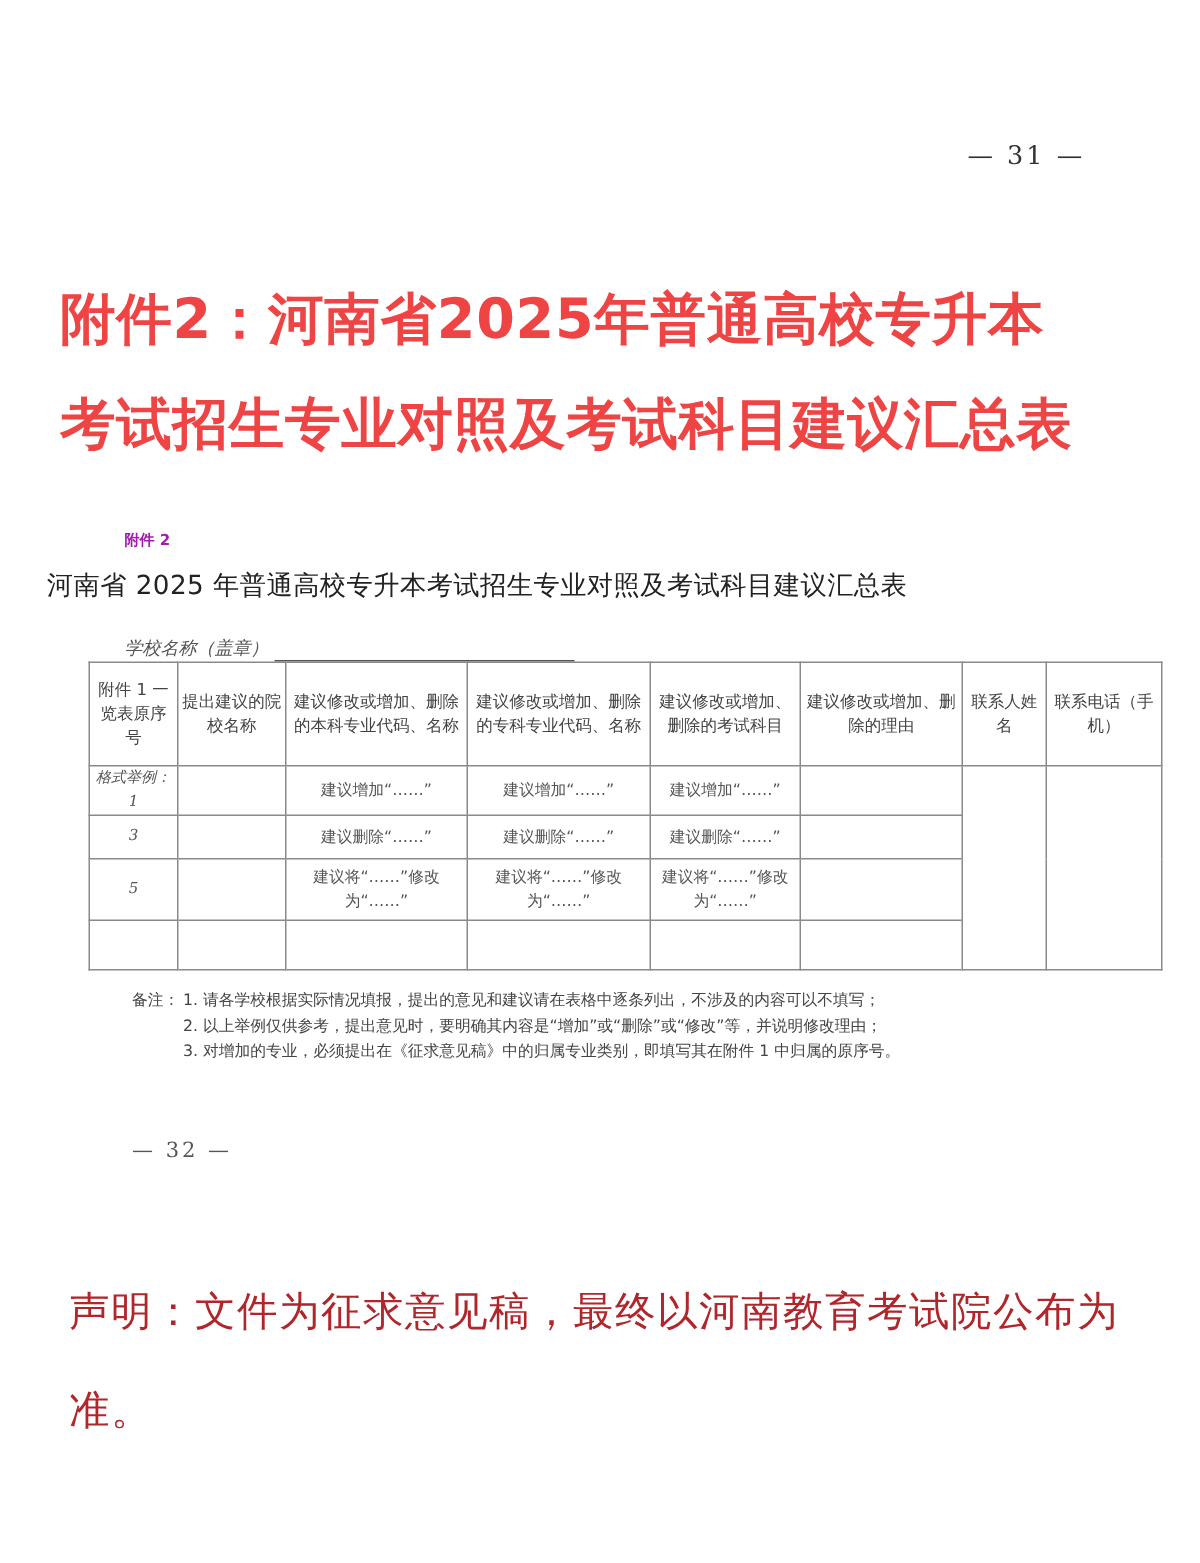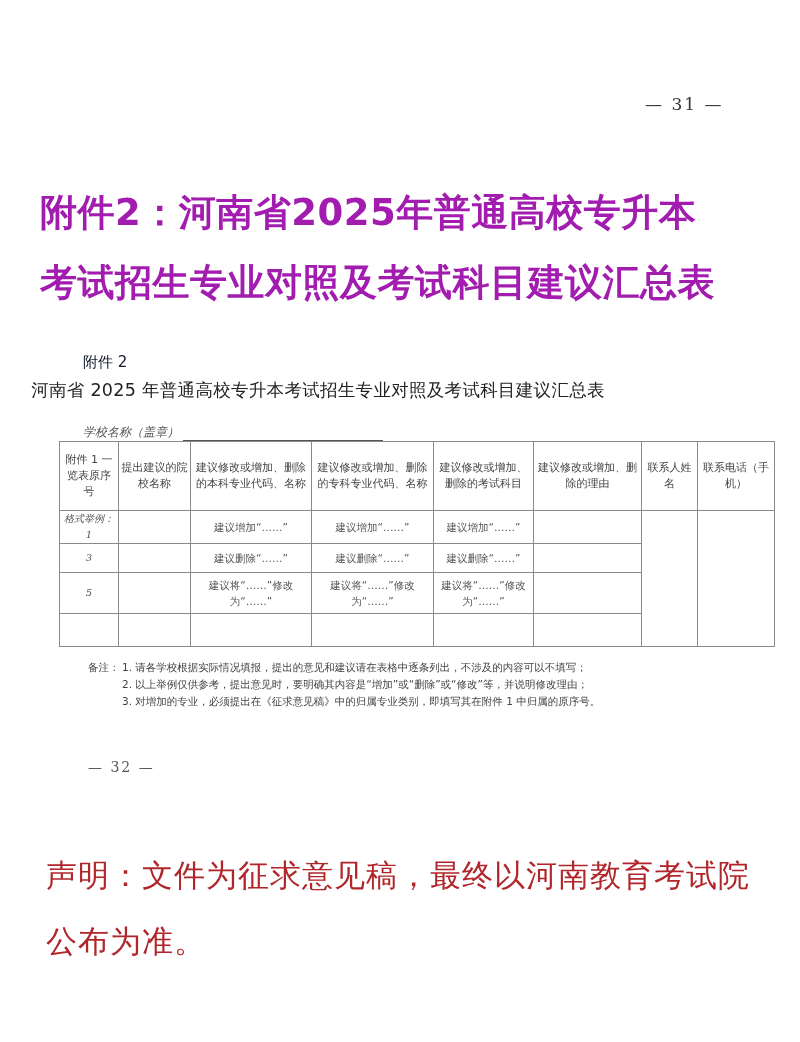--- a/index.html
+++ b/index.html
@@ -8,26 +8,26 @@
     font-family: "DejaVu Sans", "Liberation Sans", sans-serif; color: #222;
   }
   .page-num {
     position: absolute; font-family: "DejaVu Serif", "Liberation Serif", serif; color: #333;
     letter-spacing: 2px;
   }
   #pn-top { left: 645px; top: 94px; font-size: 17px; }
   #pn-bottom { left: 88px; top: 759px; font-size: 14px; color: #555; }
   .big-title {
     position: absolute; left: 40px; top: 178px; width: 740px;
-    font-size: 37px; font-weight: bold; color: #a21caf; line-height: 70px; letter-spacing: 0.5px;
+    font-size: 37px; font-weight: bold; color: #ef4444; line-height: 70px; letter-spacing: 0.5px;
   }
   .scan {
     position: absolute; left: 0; top: 340px; width: 800px; height: 440px;
   }
-  .att-label { position: absolute; left: 83px; top: 13px; font-size: 15px; color: #0f172a; }
+  .att-label { position: absolute; left: 83px; top: 13px; font-size: 10px; color: #a21caf; font-weight: bold; }
   .doc-title { position: absolute; left: 0; width: 636px; top: 38px; text-align: center; font-size: 17.5px; color: #222; letter-spacing: 0.3px; }
   .school-row { position: absolute; left: 83px; top: 84px; font-size: 12px; color: #555; display: flex; align-items: flex-end; font-style: italic; }
   .school-line { display: inline-block; width: 200px; border-bottom: 1px solid #555; margin-left: 4px; height: 13px; }
   table.grid {
     position: absolute; left: 42px; top: 101px; width: 715px; border-collapse: collapse;
     table-layout: fixed; font-size: 10.5px; color: #555; margin-left: 17px;
   }
   table.grid td, table.grid th {
     border: 1.2px solid #8a8a8a; text-align: center; vertical-align: middle; padding: 0 2px;
     font-weight: normal; line-height: 16px;
@@ -37,21 +37,21 @@
   table.grid tr.r2 td { height: 28px; }
   table.grid tr.r3 td { height: 40px; }
   table.grid tr.r4 td { height: 32px; }
   .seq { font-family: "DejaVu Serif", serif; font-size: 10px; font-style: italic; }
   .notes { position: absolute; left: 88px; top: 319px; font-size: 10.5px; color: #444; line-height: 17px; }
   .notes .item { padding-left: 34px; }
   .notes .first { display: flex; }
   .notes .first .lbl { width: 34px; }
   .statement {
     position: absolute; left: 46px; top: 842px; width: 720px; color: #b0262a;
-    font-size: 31px; line-height: 66px; letter-spacing: 1px;
+    font-size: 27px; line-height: 66px; letter-spacing: 1px;
   }
 </style>
 </head>
 <body>
 
 <div class="page-num" id="pn-top">— 31 —</div>
 
 <div class="big-title">
   <div>附件2：河南省2025年普通高校专升本</div>
   <div>考试招生专业对照及考试科目建议汇总表</div>

